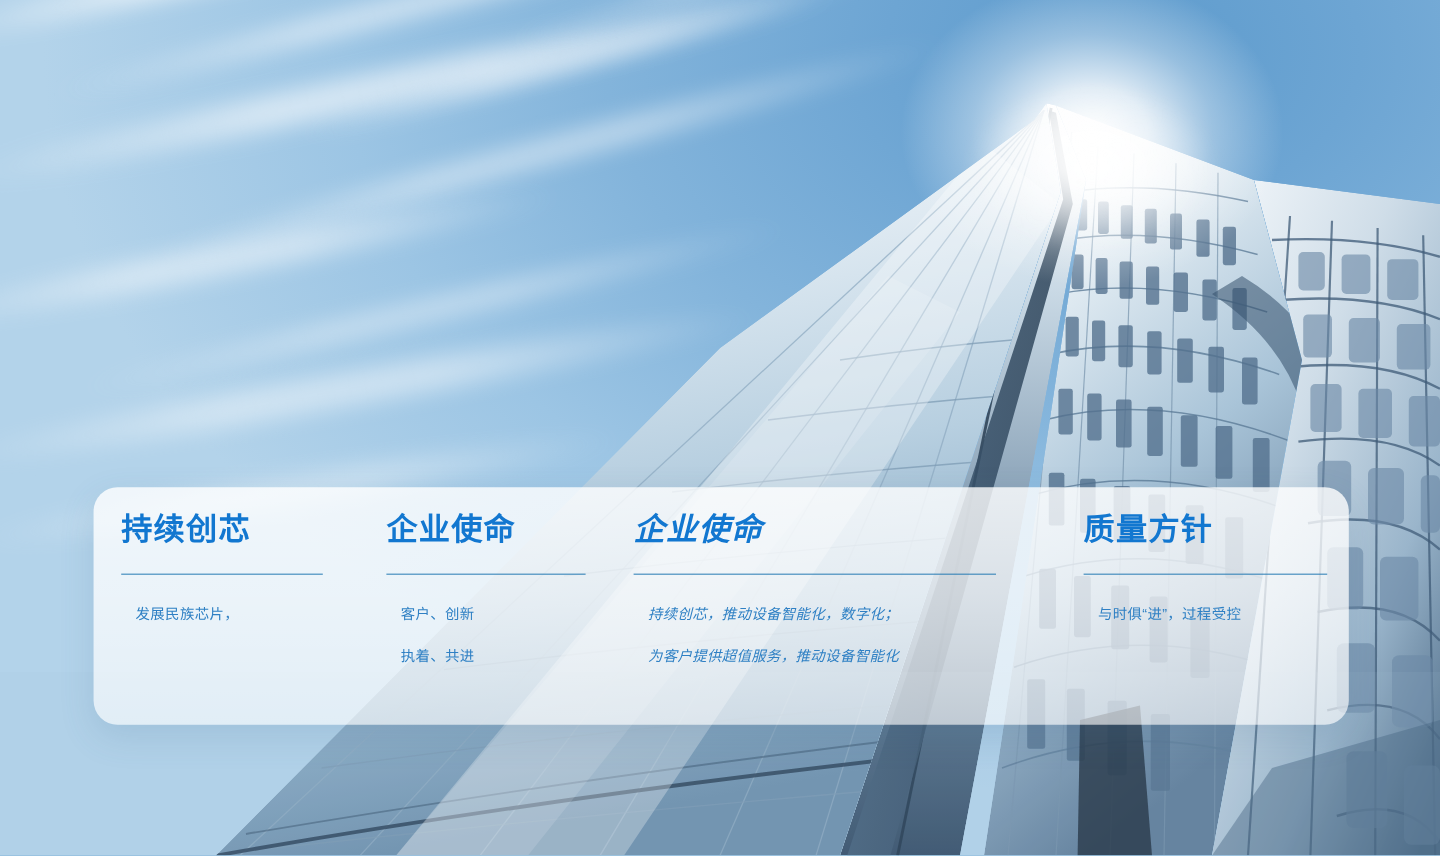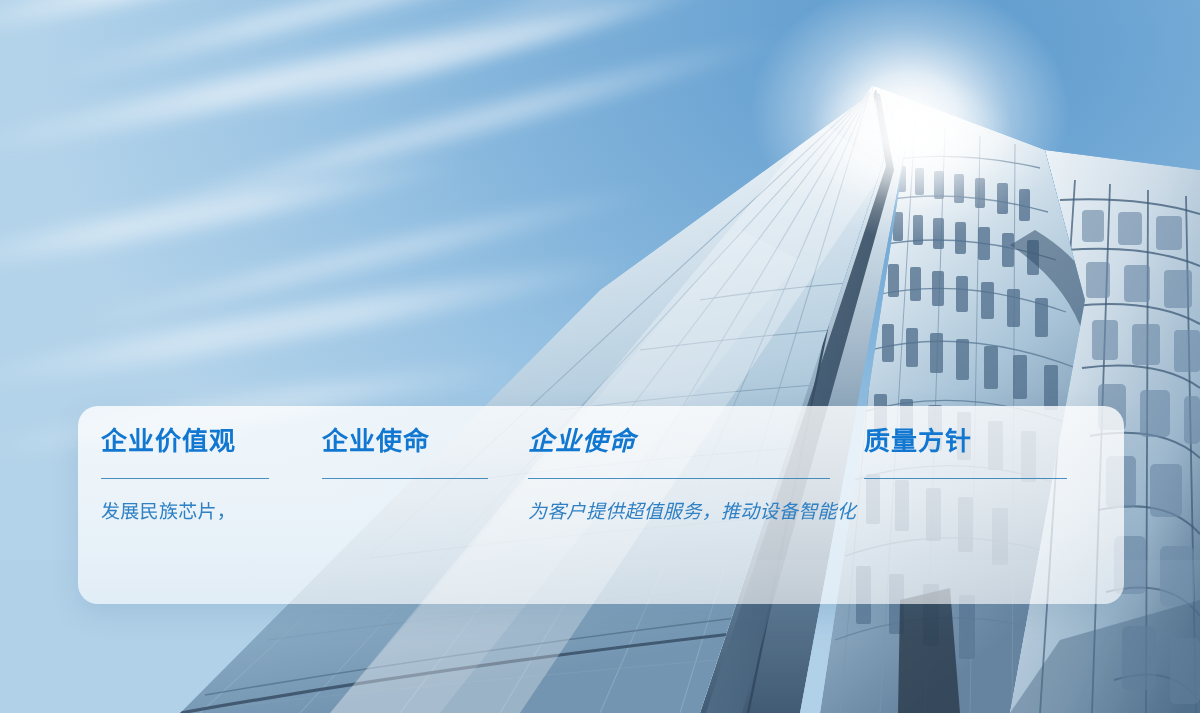--- a/index.html
+++ b/index.html
@@ -62,40 +62,40 @@
     background:linear-gradient(180deg,rgba(255,255,255,.80) 0%,rgba(255,255,255,.74) 45%,rgba(255,255,255,.62) 100%);
     box-shadow:0 10px 28px rgba(70,110,150,.16);
     overflow:hidden;
   }
   .card-inner{position:relative;width:100%;height:100%;}
 
   .col{position:absolute;top:0;height:100%;}
   .col-1{left:23px;width:200px;}
   .col-2{left:244px;width:190px;}
   .col-3{left:450px;width:340px;font-style:italic;}
-  .col-4{left:786px;width:215px;}
+  .col-4{left:825px;width:215px;}
 
   .col h3{
     position:absolute;top:20px;left:0;margin:0;
     font-size:26px;line-height:30px;font-weight:bold;
     color:#1277d0;letter-spacing:1px;white-space:nowrap;
   }
   .rule{
     position:absolute;top:72px;left:0;height:1px;
     background:#2a7cb5;opacity:.85;
   }
   .rule-1{width:168px;}
   .rule-2{width:166px;}
   .rule-3{width:302px;}
   .rule-4{width:203px;}
 
   .lines{position:absolute;top:94px;left:0;}
   .lines p{
-    margin:0 0 11px 0;
-    font-size:19px;line-height:24px;
+    margin:0 0 11px 12px;
+    font-size:12px;line-height:24px;
     color:#2f80c4;white-space:nowrap;letter-spacing:.3px;
   }
 </style>
 </head>
 <body>
 
 <div class="stage">
 
   <div class="sky">
     <div class="cloud c1"></div>
@@ -327,43 +327,49 @@
     </svg>
   </div>
 
   <div class="sun"></div>
   <div class="sun2"></div>
 
   <div class="card">
     <div class="card-inner">
 
       <div class="col col-1">
-        <h3>企业价值观</h3>
+        <h3>持续创芯</h3>
         <div class="rule rule-1"></div>
         <div class="lines">
           <p>发展民族芯片，</p>
         </div>
       </div>
 
       <div class="col col-2">
         <h3>企业使命</h3>
         <div class="rule rule-2"></div>
+        <div class="lines">
+          <p>客户、创新</p>
+          <p>执着、共进</p>
+        </div>
       </div>
 
       <div class="col col-3">
         <h3>企业使命</h3>
         <div class="rule rule-3"></div>
         <div class="lines">
+          <p>持续创芯，推动设备智能化，数字化；</p>
           <p>为客户提供超值服务，推动设备智能化</p>
         </div>
       </div>
 
       <div class="col col-4">
         <h3>质量方针</h3>
         <div class="rule rule-4"></div>
         <div class="lines">
+          <p>与时俱“进”，过程受控</p>
         </div>
       </div>
 
     </div>
   </div>
 
 </div>
 
 </body></html>

